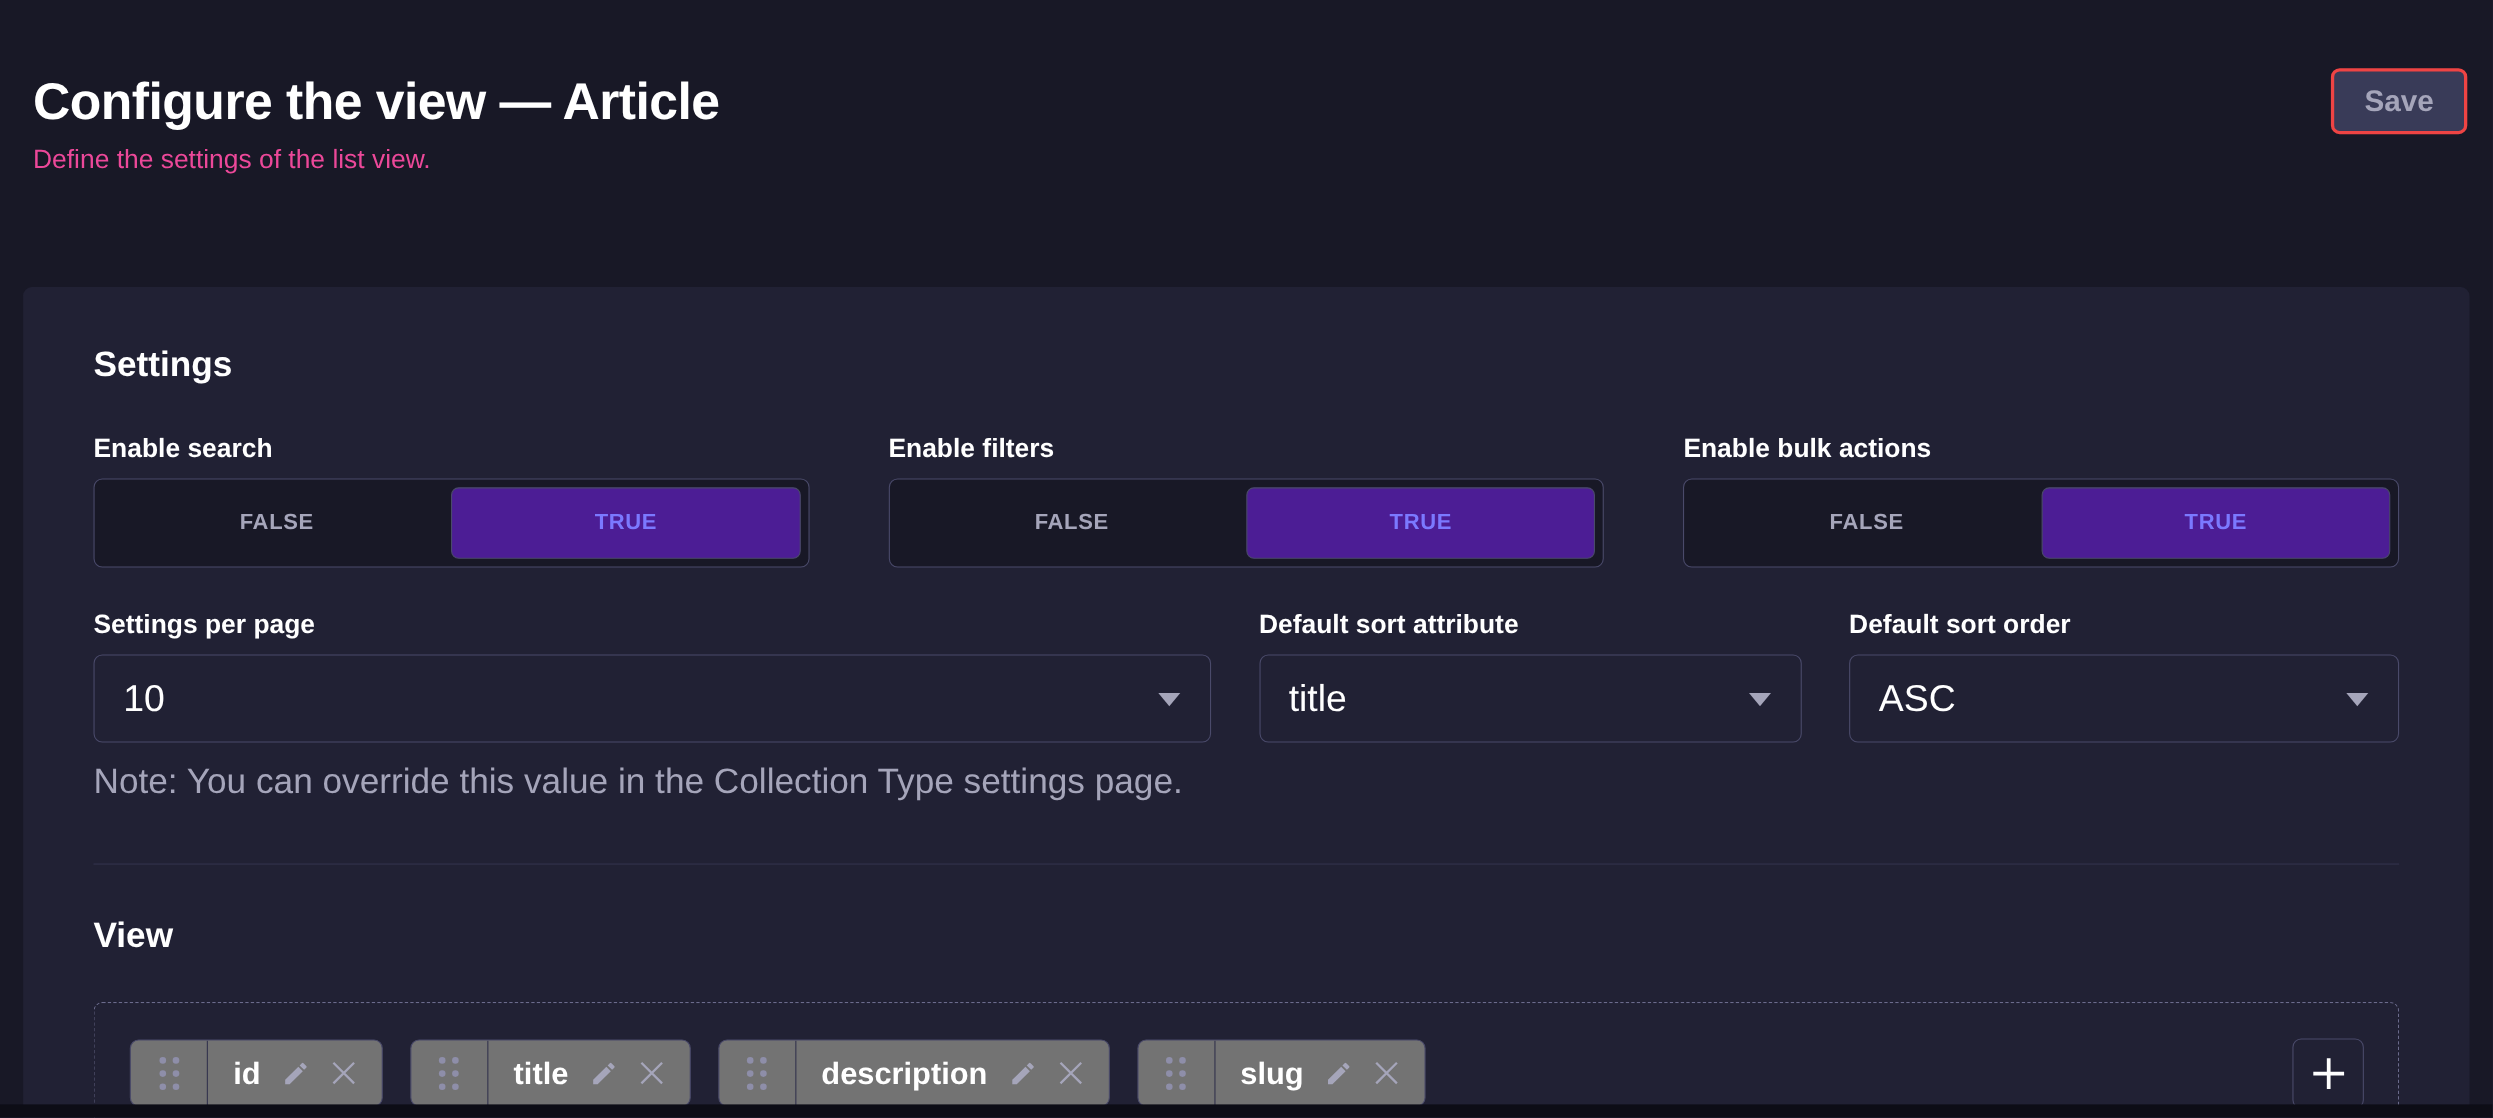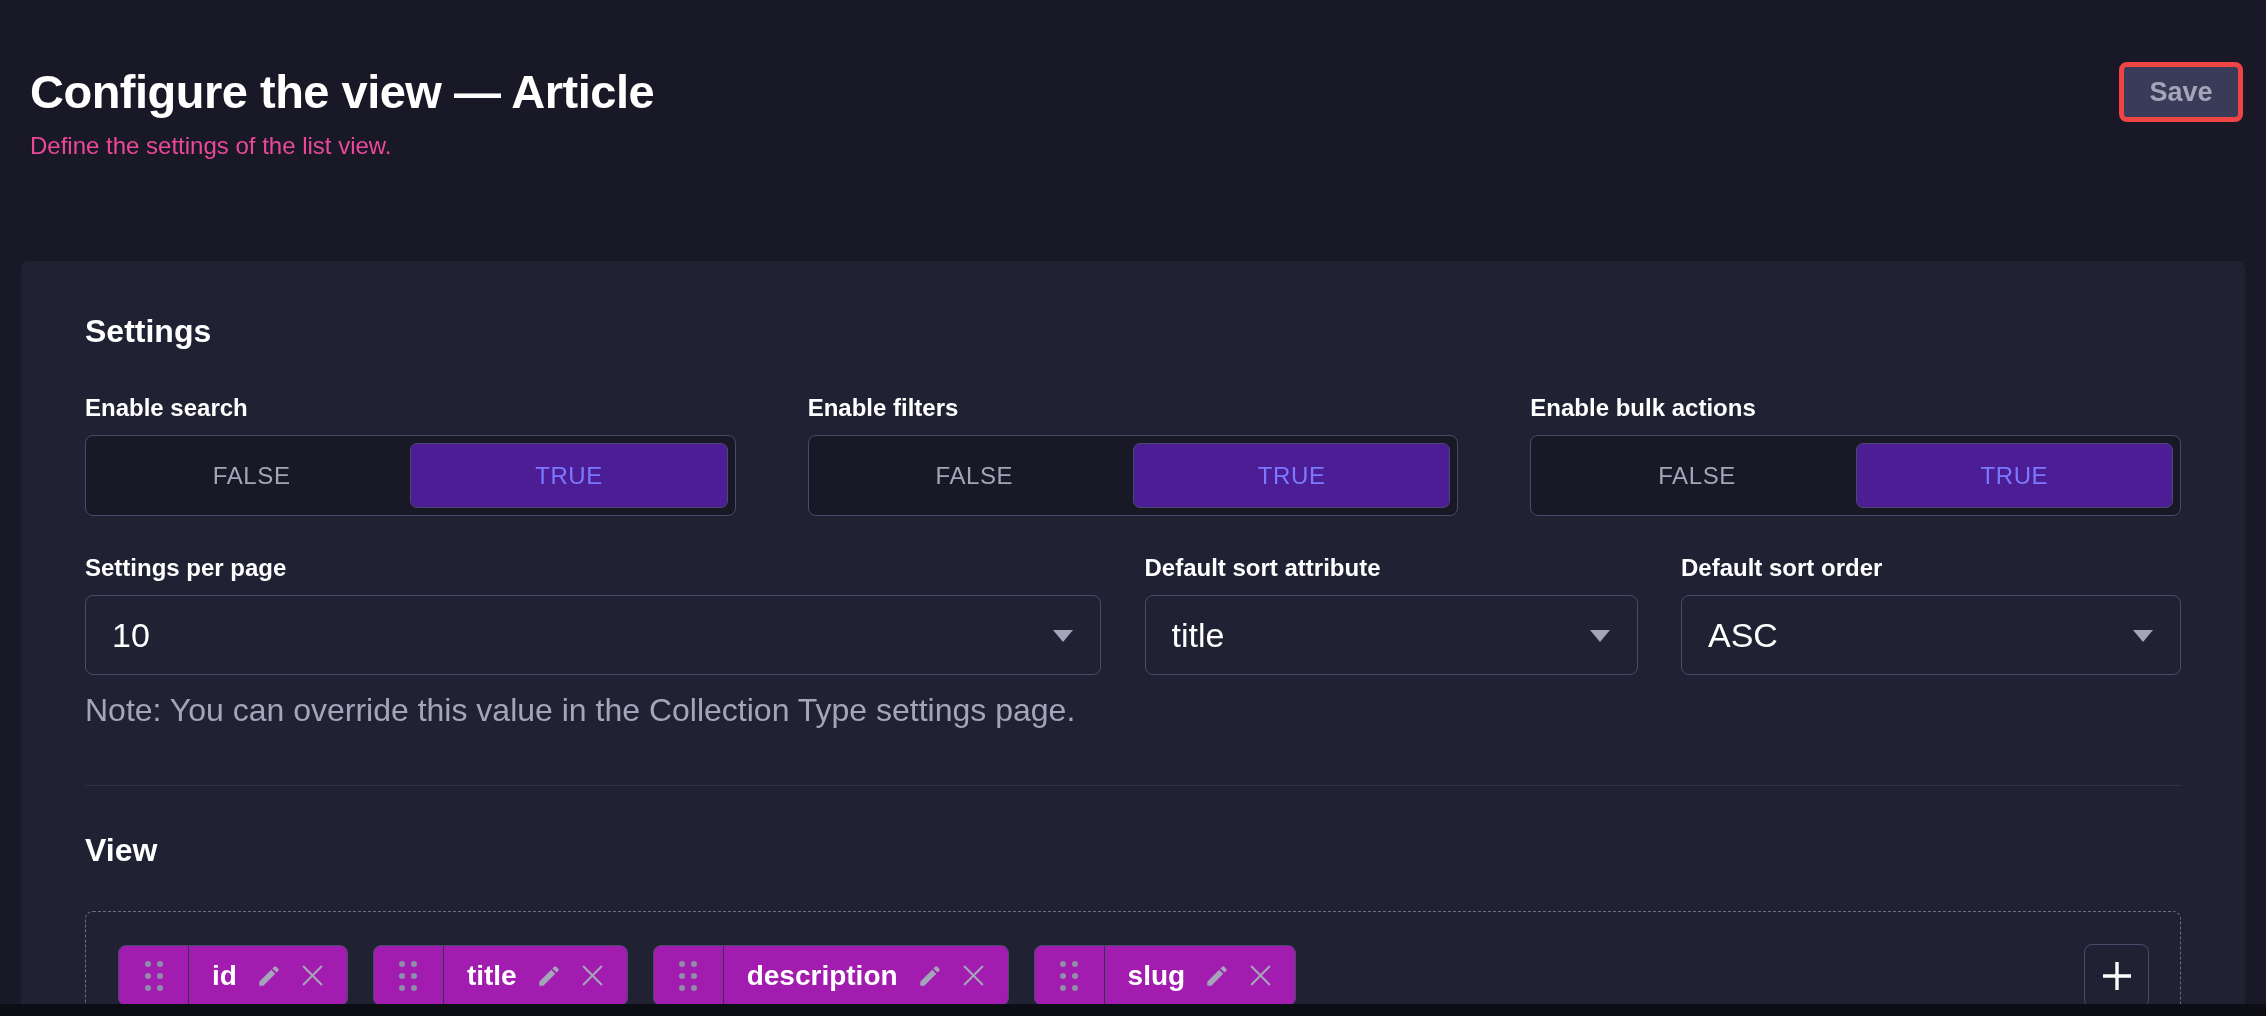--- a/index.html
+++ b/index.html
@@ -11,21 +11,21 @@
     overflow:hidden;
   }
 
   
   .header { position:relative; height:213px; padding:16px 30px 0;margin-top:48px; }
   .page-title { font-size:47px; font-weight:700; color:#ffffff; letter-spacing:-0.5px; }
   .page-subtitle { margin-top:13px; font-size:24px; color:#ec4899; }
   .save-btn {
     position:absolute; top:14px; right:23px;
     width:124px; height:60px;
-    background:#393b58; border:5px solid #ef4444; border-radius:8px;
+    background:#393b58; border:3px solid #ef4444; border-radius:8px;
     color:#a5a5ba; font-size:27px; font-weight:600;
     display:flex; align-items:center; justify-content:center;
     cursor:pointer;
   }
 
   
   .panel {
     margin:0 21px; height:781px;
     background:#212134; border-radius:8px;
     padding:52px 64px 48px;
@@ -36,21 +36,21 @@
   .row-toggles { display:flex; gap:72px; margin-top:44px; }
   .field { flex:1; min-width:0; }
   .field-label { font-size:24px; font-weight:600; color:#ffffff; margin-bottom:13px; }
   .toggle {
     display:flex; height:81px;
     background:#181826; border:1px solid #4a4a6a; border-radius:8px;
     padding:7px;
   }
   .toggle-opt {
     flex:1; display:flex; align-items:center; justify-content:center;
-    font-size:24px; font-weight:400; letter-spacing:0.6px;
+    font-size:20px; font-weight:700; letter-spacing:0.6px;
     color:#a5a5ba; border-radius:7px; border:1px solid transparent;
     cursor:pointer;
   }
   .toggle-opt.selected { background:#4c1d95; border-color:#4a4a6a; color:#7b79ff; }
 
   
   .row-selects { display:flex; justify-content:space-between; align-items:flex-start; margin-top:38px; }
   .col-entries { width:1016px; flex:none; }
   .col-sortattr { width:493px; flex:none; }
   .col-sortorder { width:500px; flex:none; }
@@ -69,21 +69,21 @@
   .view-heading { margin-top:46px; }
   .dashed-zone {
     position:relative; margin-top:42px;
     border:1px dashed #6b6b8c; border-radius:8px;
     padding:33px 130px 33px 32px;
     display:flex; align-items:center; gap:25px;
     min-height:128px;
   }
   .chip {
     display:flex; align-items:stretch; height:61px;
-    background:#a21caf; border:1px solid #4a4a6a; border-radius:8px;
+    background:#737373; border:1px solid #4a4a6a; border-radius:8px;
     overflow:hidden;
   }
   .chip-handle {
     width:70px; display:flex; align-items:center; justify-content:center;
     border-right:1px solid #32324d; cursor:grab;
   }
   .chip-body { display:flex; align-items:center; gap:19px; padding:0 23px; }
   .chip-label { font-size:28px; font-weight:600; color:#ffffff; }
   .icon-btn { display:flex; align-items:center; justify-content:center; background:none; border:none; cursor:pointer; padding:0; }
   .add-btn {

